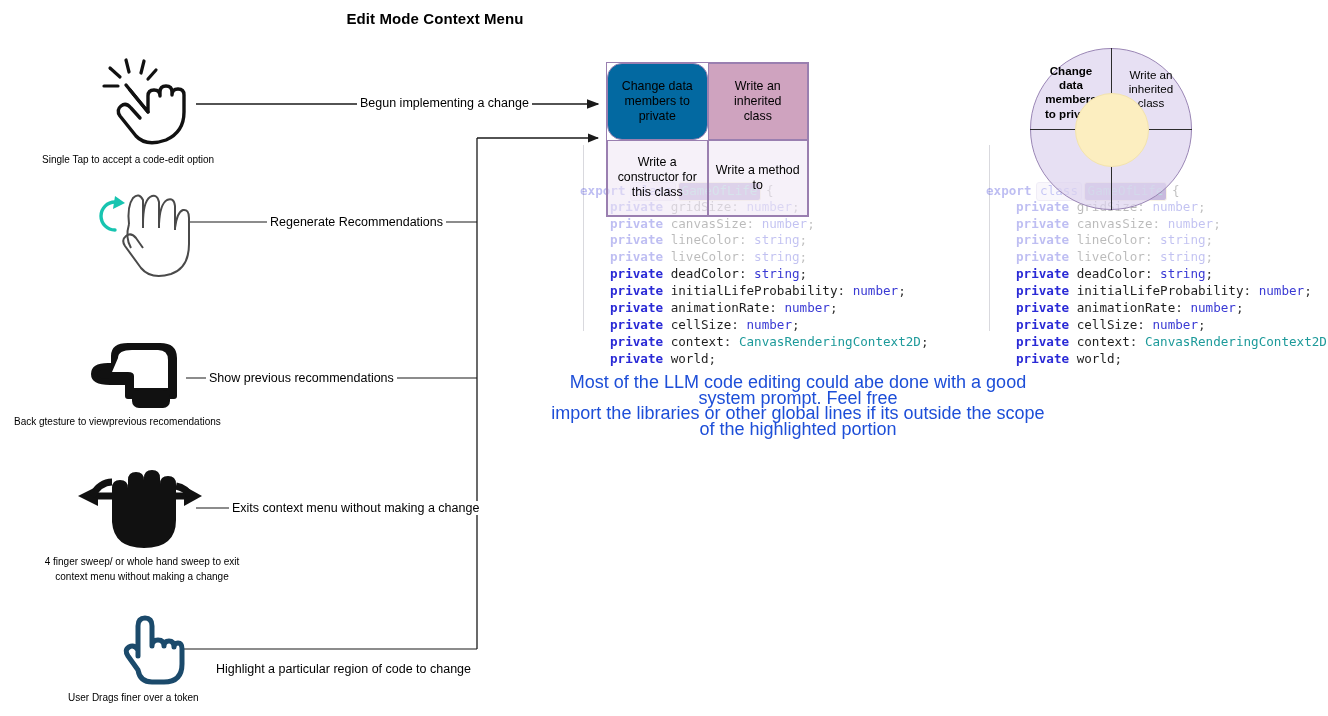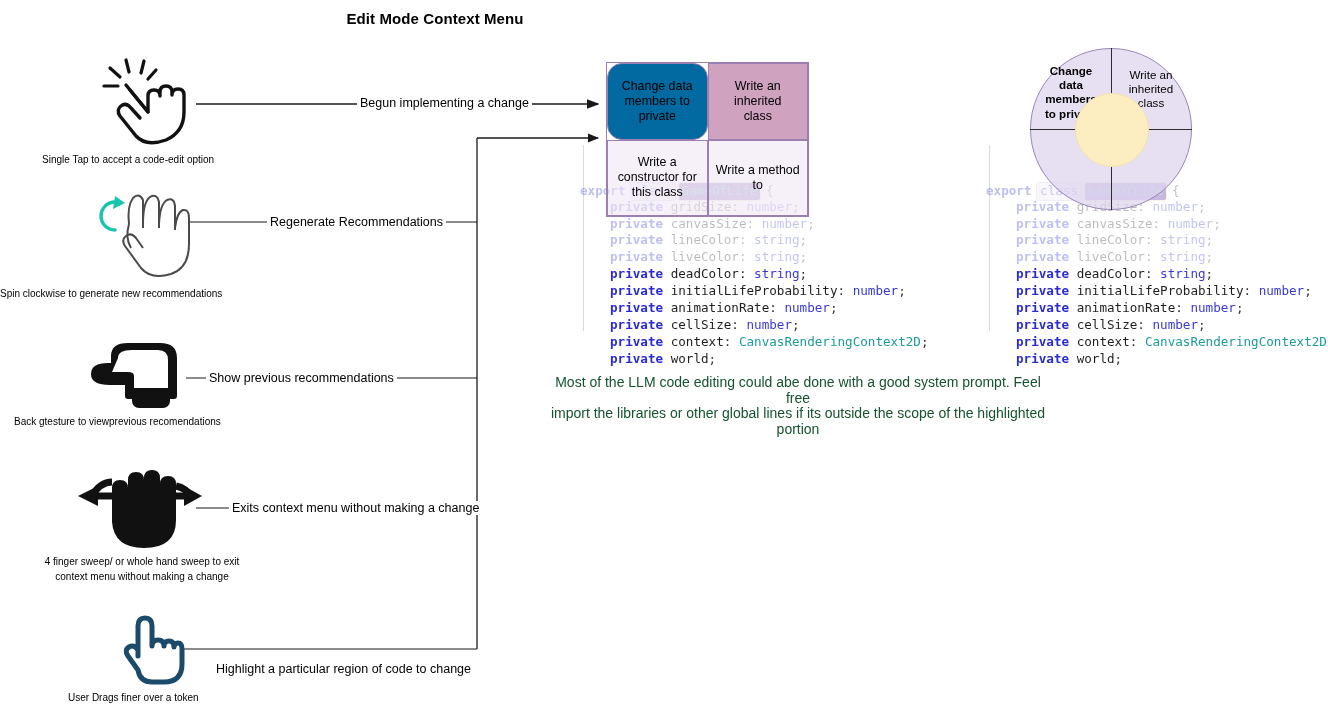--- a/index.html
+++ b/index.html
@@ -124,22 +124,22 @@
   .ctx-radial .rlab{
     position:absolute;
     font-family:"Liberation Sans",sans-serif;
     font-size:11.6px;line-height:14.2px;
     text-align:center;color:#000;
   }
 
   
   .note{
     position:absolute;
-    font-size:14px;line-height:15.5px;
-    text-align:center;color:#14532d;
+    font-size:18px;line-height:15.5px;
+    text-align:center;color:#1d4ed8;
     white-space:pre-line;
   }
 </style>
 </head>
 <body>
 
 <div class="canvas">
 
   <div class="page-title">Edit Mode Context Menu</div>
 
@@ -189,21 +189,20 @@
         <polygon points="30,8 40,15 28,21" fill="#17c4b0"></polygon>
         <g fill="none" stroke="#4a4a4a" stroke-width="2">
           <path d="M44 36 Q42 18 48 10 Q54 4 58 12 L58 40"></path>
           <path d="M58 36 Q58 14 65 9 Q72 5 74 14 L74 40"></path>
           <path d="M74 36 Q75 16 82 12 Q89 9 90 18 L90 42"></path>
           <path d="M90 40 Q92 24 98 22 Q104 21 104 30 L104 56 Q104 80 86 86 Q66 92 56 80 L40 58 Q36 52 41 48 Q46 44 51 50 L58 60"></path>
         </g>
         <path d="M44 36 Q40 50 46 60" fill="none" stroke="#4a4a4a" stroke-width="2"></path>
       </svg>
     </div>
-    <div class="cap" style="left:-85px;top:98px;">Spin clockwise to generate new recommendations</div>
   </div>
   <div class="conn-label" style="left:267px;top:215px;">Regenerate Recommendations</div>
 
   <div class="gesture" style="left:88px;top:338px;width:420px;height:110px;">
     <div class="icon-wrap">
       <svg width="100" height="80" viewBox="0 0 100 80">
         <path d="M20 28 Q6 28 6 36 Q6 44 22 44 L40 44 L40 58 L86 58 L86 20 Q86 8 72 8 L40 8 Q26 8 26 18 L26 28 Z" fill="#111" stroke="#111" stroke-width="6" stroke-linejoin="round"></path>
         <path d="M30 20 Q30 12 44 12 L70 12 Q80 12 80 22 L80 50 L46 50 L46 38 Q46 34 40 34 L24 34" fill="#fff"></path>
         <rect x="44" y="52" width="38" height="18" rx="7" fill="#111"></rect>
       </svg>

